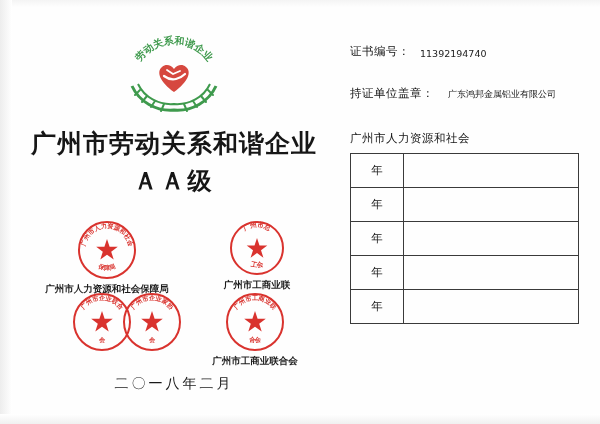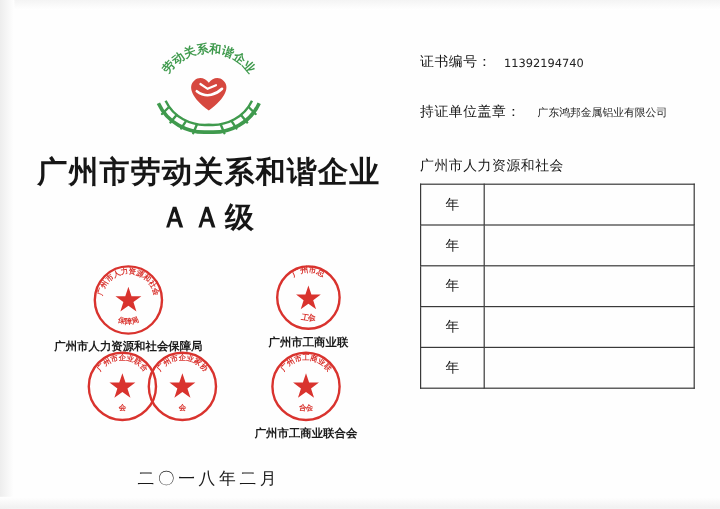--- a/index.html
+++ b/index.html
@@ -103,21 +103,21 @@
     margin-top: 2px;
     font-size: 9.5px;
     font-weight: bold;
     color: #1b1b1b;
     white-space: nowrap;
     letter-spacing: 0px;
   }
   .stamp-label.wide { font-size: 9px; }
 
   .cert-date {
-    margin-top: 21px;
+    margin-top: 6px;
     font-size: 14px;
     letter-spacing: 3px;
     color: #191919;
   }
 
   
   .right-col {
     position: absolute;
     left: 350px;
     top: 44px;

